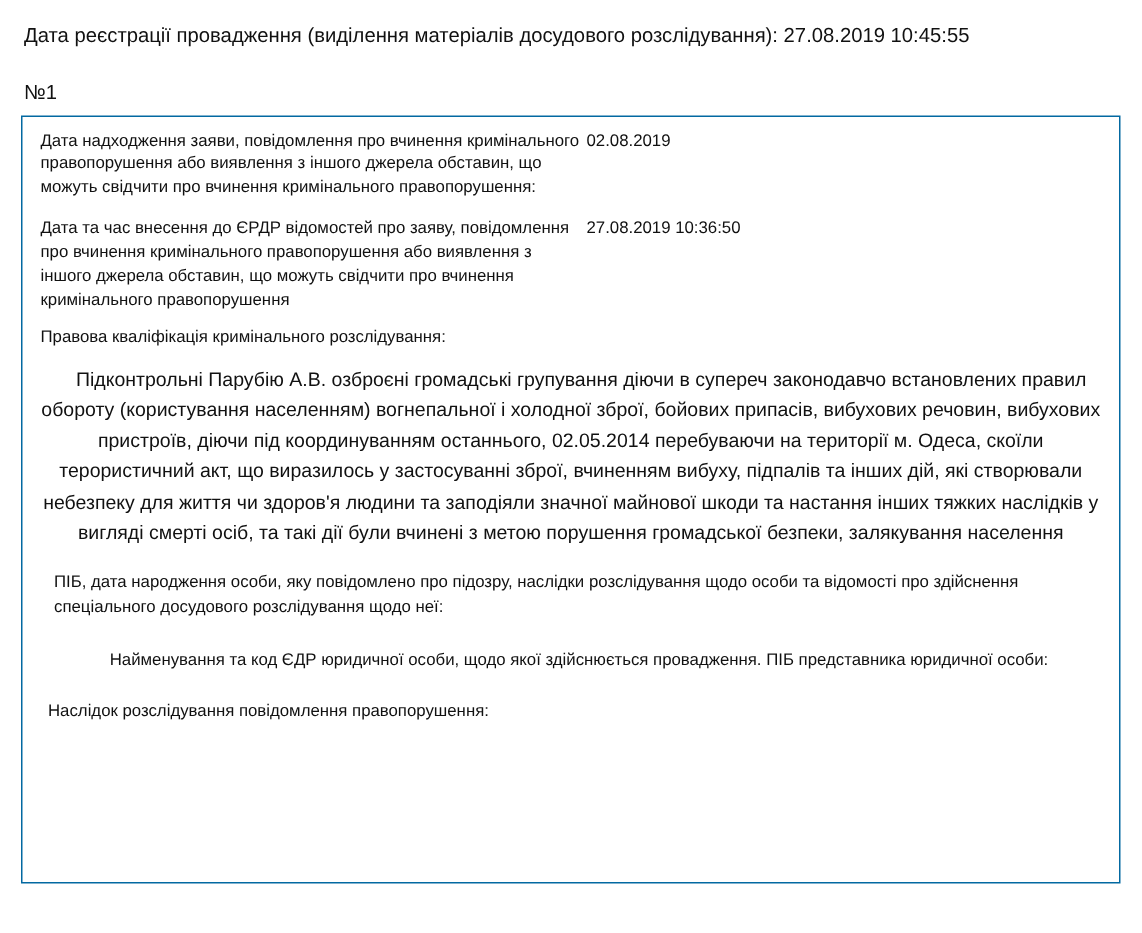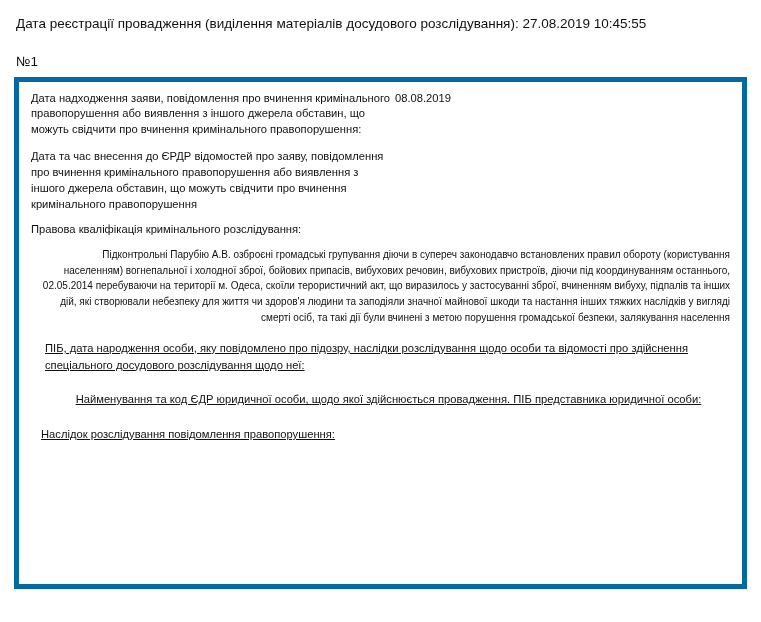--- a/index.html
+++ b/index.html
@@ -27,21 +27,21 @@
     color: #111;
     margin: 0 0 0 0;
     padding-left: 2px;
   }
   .record-number {
     font-size: 13.5px;
     color: #111;
     margin: 20px 0 8px 2px;
   }
   .record-box {
-    border: 5px solid #0369a1;
+    border: 1px solid #0369a1;
     box-sizing: border-box;
     width: 733px;
     height: 512px;
     padding: 9px 10px 0 10px;
     overflow: hidden;
   }
   .row {
     display: flex;
     align-items: flex-start;
     margin-bottom: 11px;
@@ -64,37 +64,36 @@
   .row.tight {
     margin-bottom: 9px;
   }
   .section-title {
     font-size: 11.2px;
     line-height: 1.45;
     color: #111;
     margin: 13px 0 7px 2px;
   }
   .para {
-    font-size: 10px;
+    font-size: 13px;
     line-height: 1.58;
     color: #111;
     margin: 0 0 12px 0;
     padding: 0 2px 0 2px;
-    text-align: right;
+    text-align: center;
   }
   .para.indent {
     text-indent: 14px;
   }
   .q-block {
     font-size: 11.2px;
     line-height: 1.5;
     color: #111;
-    margin: 14px 0 0 12px;
+    margin: 14px 0 0 7px;
     padding-left: 4px;
-    text-decoration: underline;
   }
   .q-block.second {
     margin-top: 18px;
     text-align: center;
   }
   .q-block.third {
     margin-top: 18px;
     padding-left: 0;
   }
 </style>
@@ -104,26 +103,27 @@
 <div class="page">
 
   <div class="doc-header">Дата реєстрації провадження (виділення матеріалів досудового розслідування): 27.08.2019 10:45:55</div>
 
   <div class="record-number">№1</div>
 
   <div class="record-box">
 
     <div class="row">
       <div class="label">Дата надходження заяви, повідомлення про вчинення кримінального правопорушення або виявлення з іншого джерела обставин, що можуть свідчити про вчинення кримінального правопорушення:</div>
-      <div class="value">08.08.2019</div>
+      <div class="value">02.08.2019</div>
     </div>
 
 
     <div class="row tight">
       <div class="label">Дата та час внесення до ЄРДР відомостей про заяву, повідомлення про вчинення кримінального правопорушення або виявлення з іншого джерела обставин, що можуть свідчити про вчинення кримінального правопорушення</div>
+      <div class="value">27.08.2019 10:36:50</div>
     </div>
 
     <div class="row tight">
       <div class="label">Правова кваліфікація кримінального розслідування:</div>
     </div>
 
 
     <div class="para indent">Підконтрольні Парубію А.В. озброєні громадські групування діючи в супереч законодавчо встановлених правил обороту (користування населенням) вогнепальної і холодної зброї, бойових припасів, вибухових речовин, вибухових пристроїв, діючи під координуванням останнього, 02.05.2014 перебуваючи на території м. Одеса, скоїли терористичний акт, що виразилось у застосуванні зброї, вчиненням вибуху, підпалів та інших дій, які створювали небезпеку для життя чи здоров'я людини та заподіяли значної майнової шкоди та настання інших тяжких наслідків у вигляді смерті осіб, та такі дії були вчинені з метою порушення громадської безпеки, залякування населення</div>
 
     <div class="q-block">ПІБ, дата народження особи, яку повідомлено про підозру, наслідки розслідування щодо особи та відомості про здійснення спеціального досудового розслідування щодо неї:</div>

